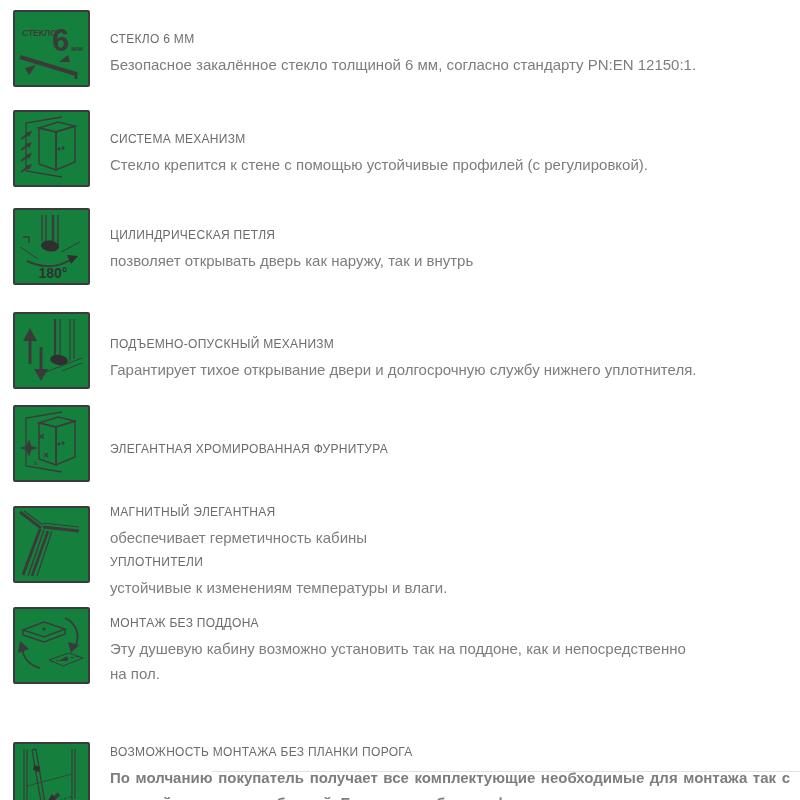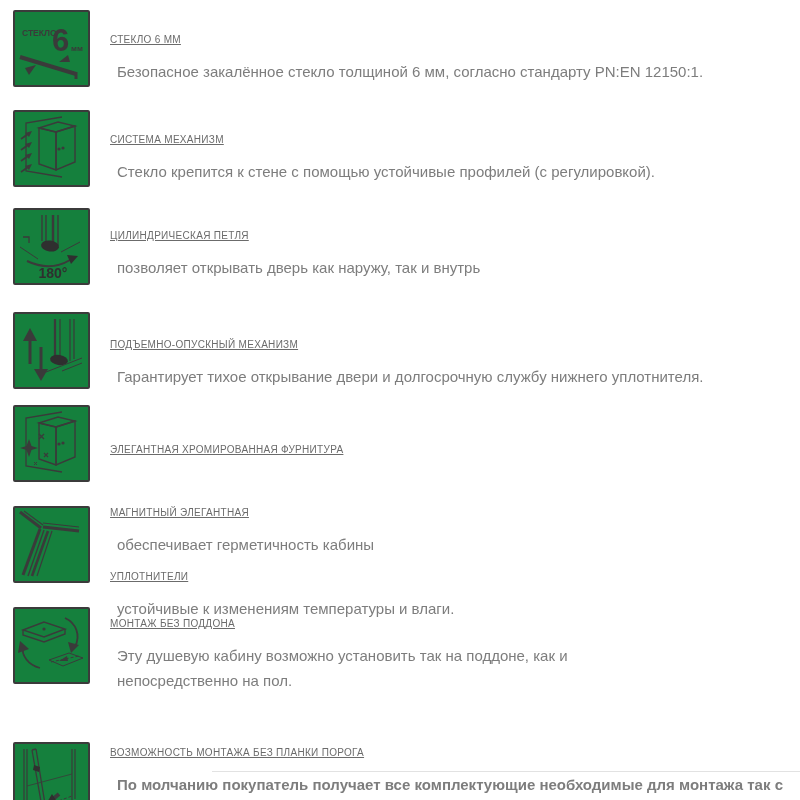--- a/index.html
+++ b/index.html
@@ -28,22 +28,22 @@
   .ft{position:absolute;left:110px;right:10px;}
   .r1 .ft{top:27px}
   .r2 .ft{top:27px}
   .r3 .ft{top:23px}
   .r4 .ft{top:28px}
   .r5 .ft{top:40px}
   .r6 .ft{top:3px}
   .r7 .ft{top:14px;right:102px}
   .r8 .ft{top:9px}
 
-  .title{margin:0;font-size:10px;font-weight:400;color:#6b6b6b;line-height:25px;letter-spacing:.3px;text-decoration:underline;}
-  .desc{margin:7px;font-size:15px;color:#7d7d7d;line-height:25px;}
+  .title{margin:0;font-size:12px;font-weight:400;color:#6b6b6b;line-height:25px;letter-spacing:.3px;}
+  .desc{margin:0;font-size:15px;color:#7d7d7d;line-height:25px;}
   .r8 .desc{text-align:justify;font-weight:bold;}
 
   .divider{position:absolute;left:212px;right:0;top:771px;height:1px;background:#e2e2e2;}
 </style>
 </head>
 <body>
 
 <div class="page">
 
   <section class="row r1">

